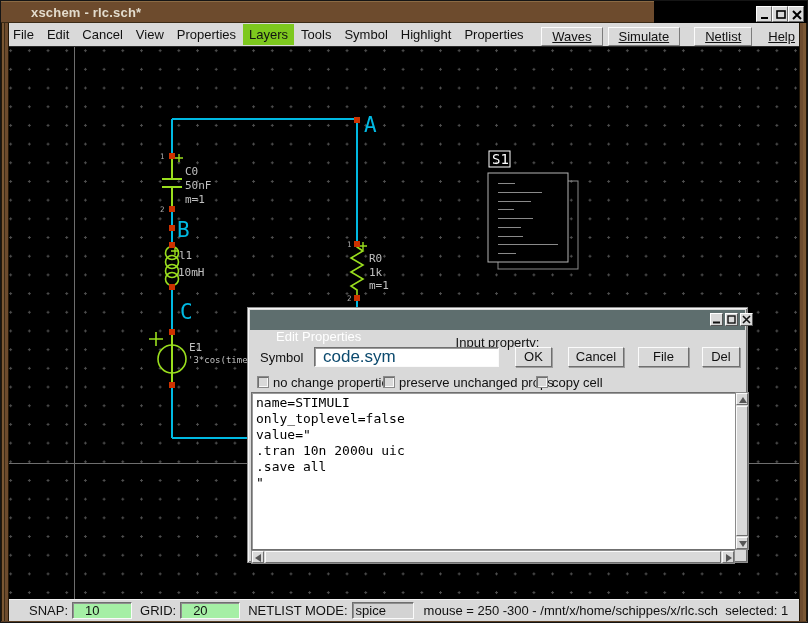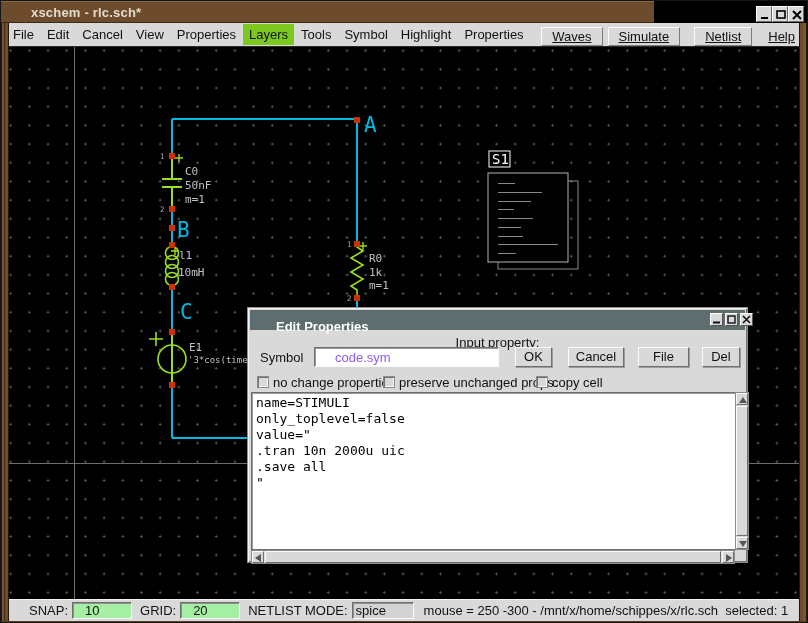--- a/index.html
+++ b/index.html
@@ -35,32 +35,32 @@
   
   .canvas{position:absolute;left:8px;top:46px;width:792px;height:552px;background:#000;
     background-image:radial-gradient(circle,#4f4f4f 1px,transparent 1.4px);
     background-size:18.7px 18.7px;background-position:11px 13px;}
   .canvas svg{position:absolute;left:0;top:0;}
   
   .dialog{position:absolute;left:246px;top:306px;width:501px;height:256px;background:#d9d9d9;
     border:1px solid #8f8f8f;box-shadow:inset 1px 1px 0 #f4f4f4,inset -1px -1px 0 #707070;
     font-size:13px;color:#111;z-index:5;}
   .dlg-titlebar{position:absolute;left:2px;top:2px;right:2px;height:20px;background:#5e6e6e;}
-  .dlg-title{position:absolute;left:26px;top:9px;color:#fff;font-size:13px;font-weight:bold;}
+  .dlg-title{position:absolute;left:26px;top:19px;color:#fff;font-size:13px;font-weight:normal;}
   .dlg-btn{position:absolute;top:3px;width:13px;height:13px;background:#d9d9d9;
     border-top:1px solid #fff;border-left:1px solid #fff;
     border-right:1px solid #555;border-bottom:1px solid #555;}
   .dlg-btn svg{position:absolute;left:1px;top:1px;}
   .dlg-prompt{position:absolute;left:0;right:0;top:27px;text-align:center;}
   .dlg-symrow{position:absolute;left:0;top:39px;right:0;height:20px;}
   .dlg-symlabel{position:absolute;left:12px;top:3px;}
   .dlg-entry{position:absolute;left:66px;top:0;width:185px;height:20px;background:#fff;
     border:1px solid #707070;border-right-color:#fafafa;border-bottom-color:#fafafa;
-    box-shadow:inset 1px 1px 0 #9a9a9a;font-size:13px;font-family:"Liberation Sans",sans-serif;
-    padding:1px 20px;color:#8b5cf6;}
+    box-shadow:inset 1px 1px 0 #9a9a9a;font-size:17px;font-family:"Liberation Sans",sans-serif;
+    padding:1px 8px;color:#0c4a6e;}
   .dlg-push{position:absolute;top:0;height:20px;background:#d9d9d9;text-align:center;
     border-top:1px solid #fbfbfb;border-left:1px solid #fbfbfb;
     border-right:1px solid #6f6f6f;border-bottom:1px solid #6f6f6f;
     box-shadow:1px 1px 0 #9d9d9d;font-size:13px;line-height:18px;}
   .dlg-checkrow{position:absolute;left:0;top:67px;right:0;height:15px;}
   .chk{position:absolute;top:1px;width:12px;height:12px;background:#d9d9d9;
     border:1px solid #8a8a8a;box-shadow:inset 1px 1px 0 #6f6f6f,inset -1px -1px 0 #fafafa;}
   .chk-label{position:absolute;top:0;}
   .dlg-text{position:absolute;left:3px;top:84px;width:484px;height:158px;background:#fff;
     border:1px solid #6f6f6f;border-right:none;box-shadow:inset 1px 1px 0 #9a9a9a;

